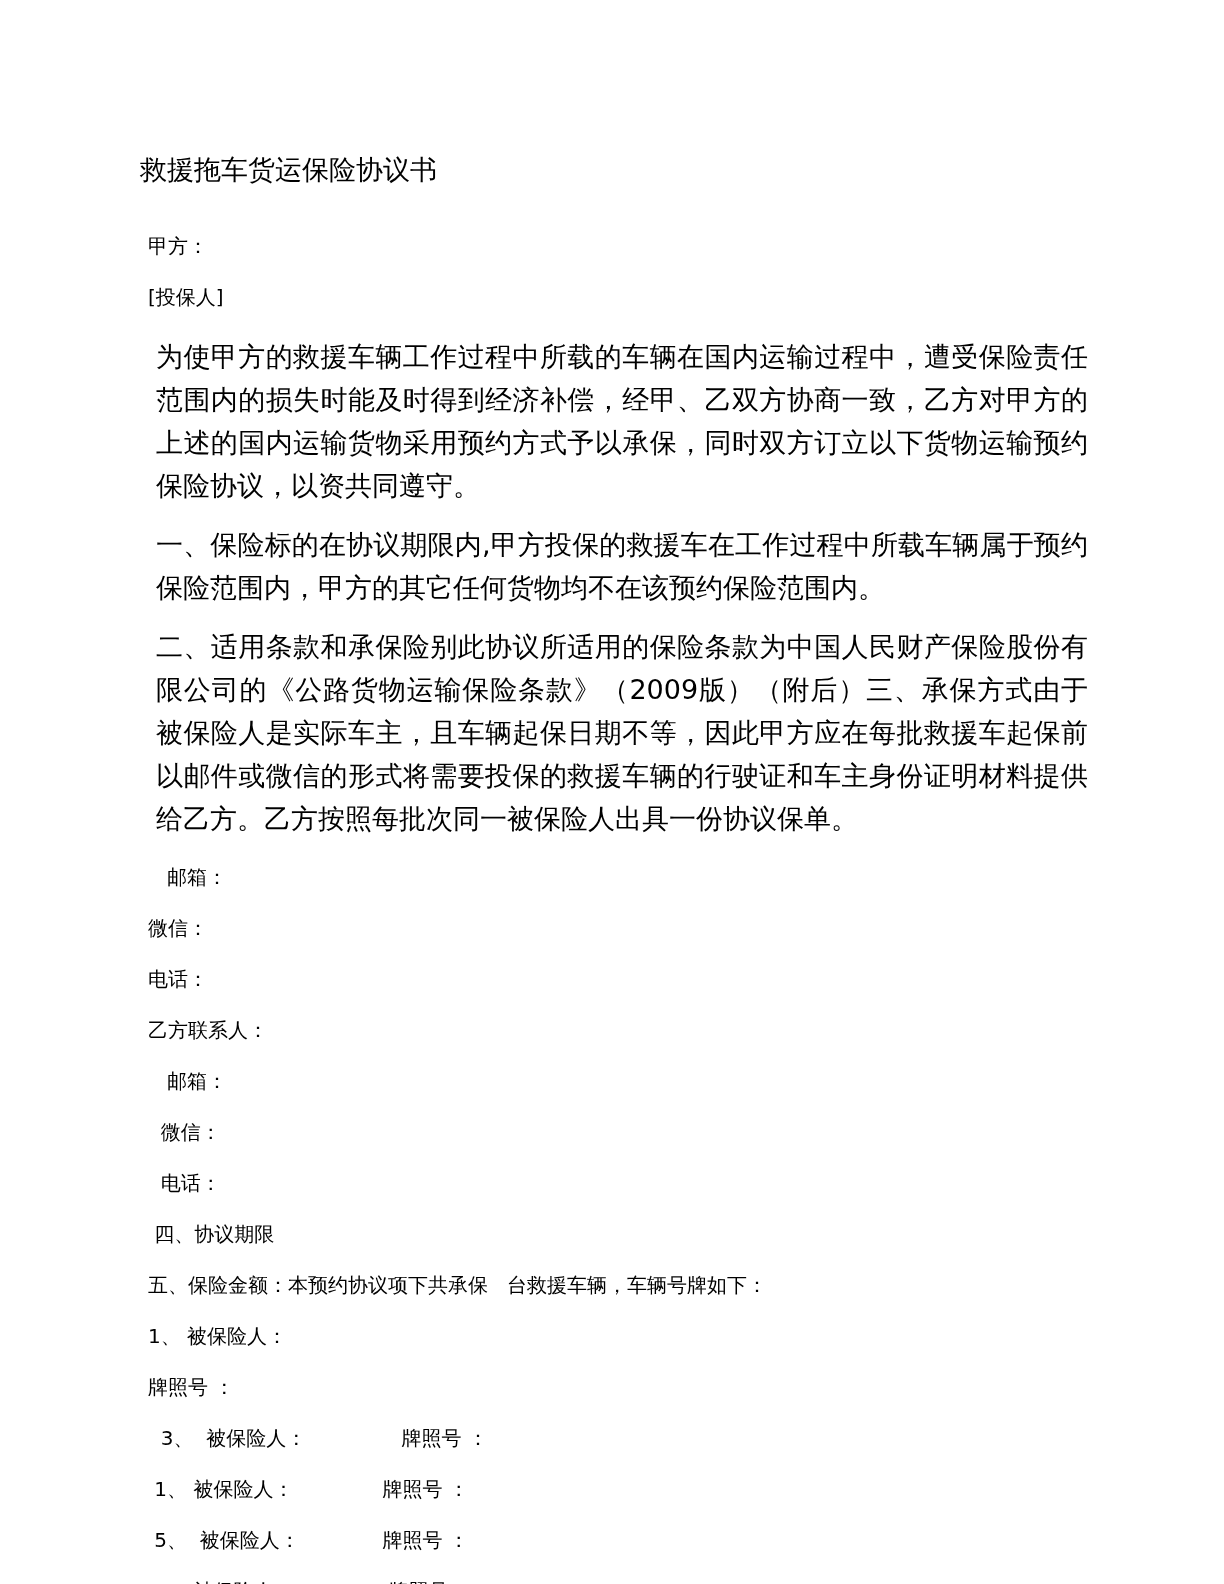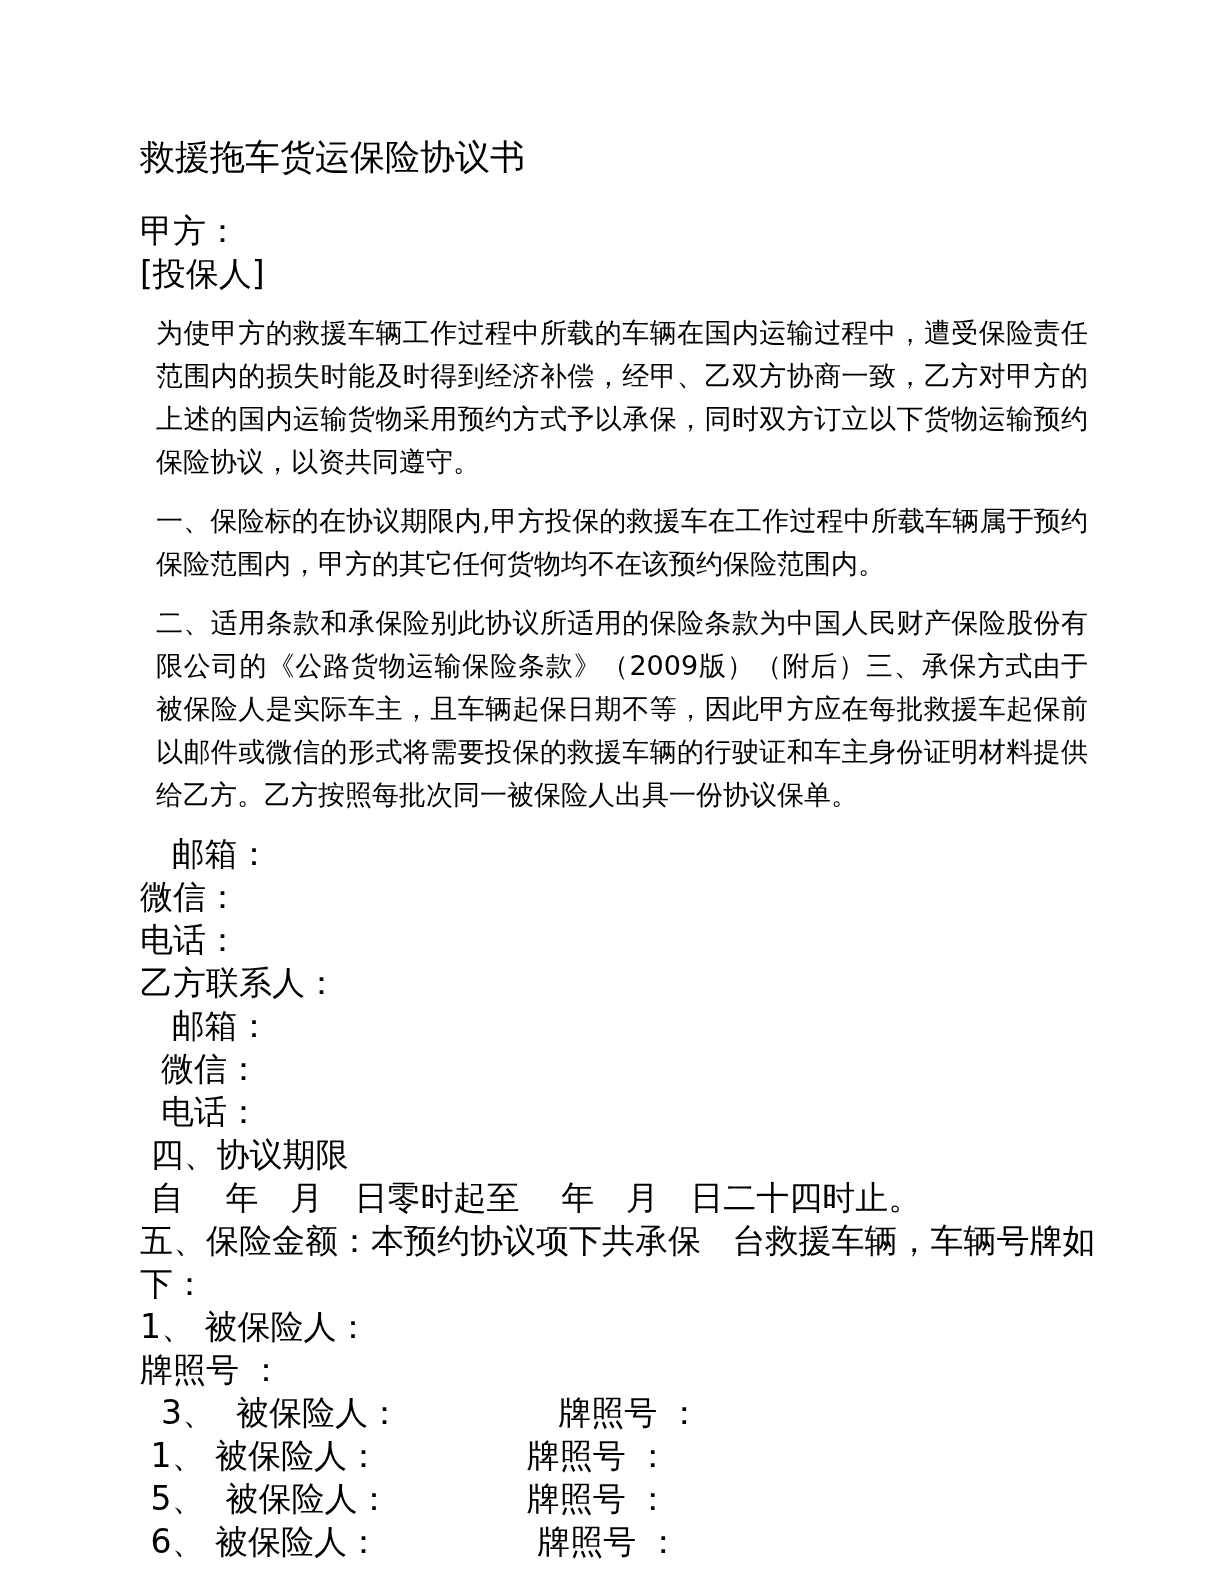--- a/index.html
+++ b/index.html
@@ -18,32 +18,32 @@
     background: #ffffff;
     box-sizing: border-box;
     padding: 140px 120px 0 140px;
     overflow: hidden;
   }
   .doc {
     font-size: 27px;
     line-height: 1.0;
   }
   .title {
-    font-size: 35px;
+    font-size: 27px;
     line-height: 1.0;
-    margin: 0 0 0 0;
+    margin: 16px 0 0 0;
   }
   .gap {
     height: 34px;
   }
   .line {
-    font-size: 33px;
+    font-size: 20px;
     line-height: 43px;
     white-space: pre-wrap;
-    margin: 0;
+    margin: 8px;
   }
   .para {
     font-size: 27px;
     line-height: 43px;
     margin: 16px;
     text-align: justify;
     text-justify: inter-character;
     white-space: pre-wrap;
   }
 </style>
@@ -67,21 +67,20 @@
     <div class="line">   邮箱：</div>
     <div class="line">微信：</div>
     <div class="line">电话：</div>
 
     <div class="line">乙方联系人：</div>
     <div class="line">   邮箱：</div>
     <div class="line">  微信：</div>
     <div class="line">  电话：</div>
 
     <div class="line"> 四、协议期限</div>
-    <div class="line"> 自    年   月   日零时起至    年   月   日二十四时止。</div>
     <div class="line">五、保险金额：本预约协议项下共承保   台救援车辆，车辆号牌如下：</div>
 
     <div class="line">1、 被保险人：</div>
     <div class="line">牌照号 ：</div>
     <div class="line">  3、  被保险人：               牌照号 ：</div>
     <div class="line"> 1、 被保险人：              牌照号 ：</div>
     <div class="line"> 5、  被保险人：             牌照号 ：</div>
     <div class="line"> 6、 被保险人：               牌照号 ：</div>
 
   </div>

